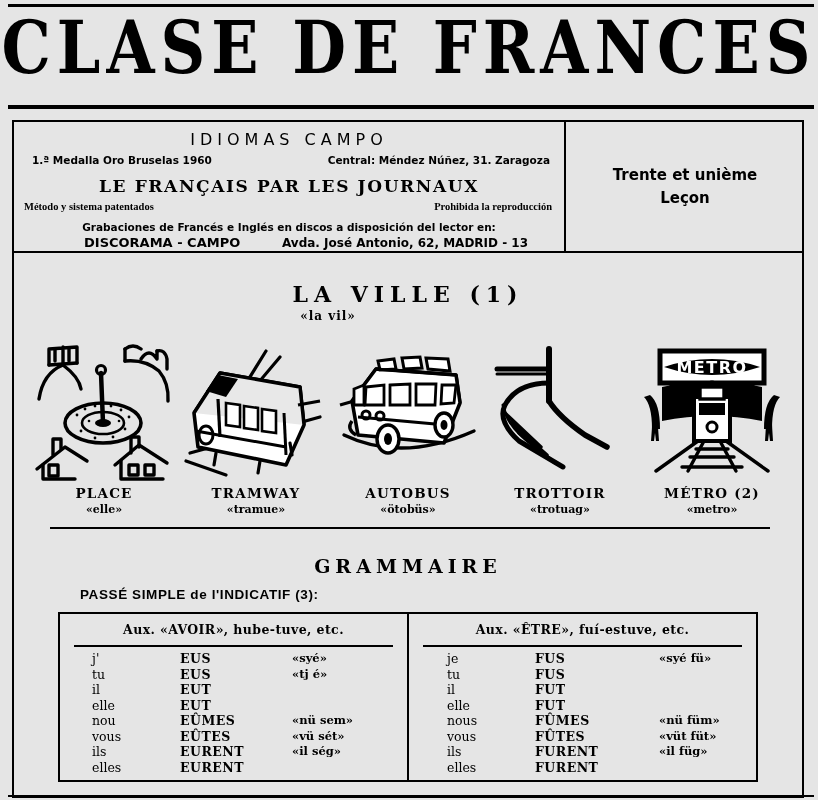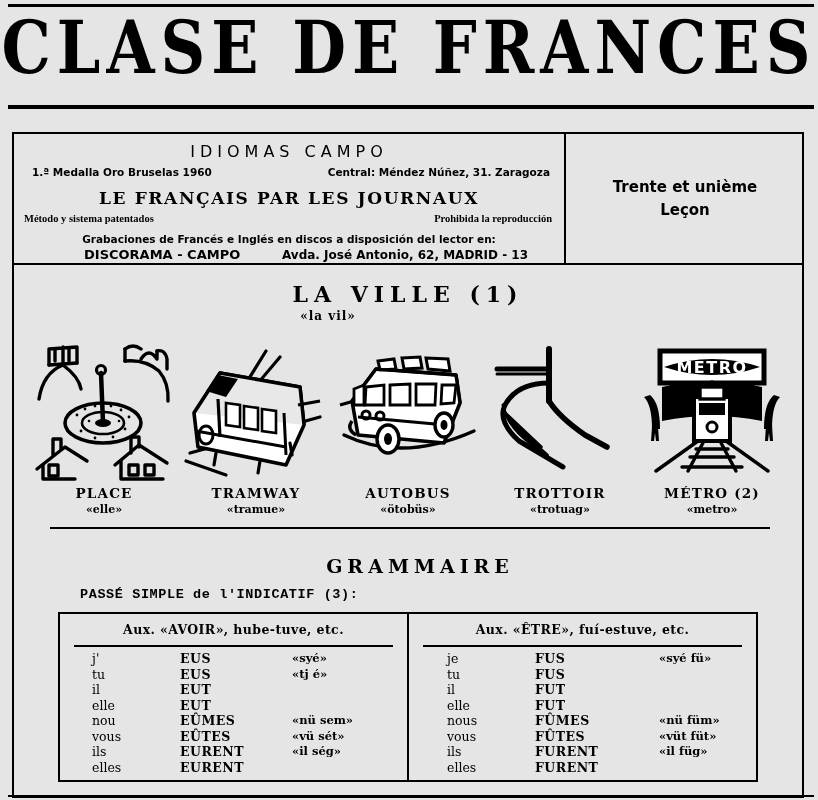--- a/index.html
+++ b/index.html
@@ -46,21 +46,21 @@
   .title-rule {
     position: absolute;
     left: 8px; top: 105px;
     width: 806px; height: 4px;
     background: #000;
   }
 
   
   .masthead {
     position: absolute;
-    left: 12px; top: 132px;
+    left: 12px; top: 120px;
     width: 792px; height: 133px;
     border: 2px solid #000;
     box-sizing: border-box;
   }
   .masthead-left {
     position: absolute;
     left: 0; top: 0;
     width: 552px; height: 129px;
     border-right: 2px solid #000;
     box-sizing: border-box;
@@ -208,32 +208,32 @@
   .vocab-rule {
     position: absolute;
     left: 36px; top: 274px;
     width: 720px; height: 2px;
     background: #000;
   }
 
   
   .grammaire {
     position: absolute;
-    left: 12px; top: 302px;
+    left: 0; top: 302px;
     width: 788px;
     text-align: center;
     font-family: "DejaVu Serif", serif;
     font-weight: bold;
     font-size: 19px;
     letter-spacing: 5px;
   }
   .passe-simple {
     position: absolute;
     left: 66px; top: 334px;
-    font-family: Liberation Mono, monospace;
+    font-family: Liberation Sans, sans-serif;
     font-weight: bold;
     font-size: 13.5px;
     letter-spacing: 0.6px;
     text-align: center;
   }
 
   
   .conj-table {
     position: absolute;
     left: 44px; top: 359px;

